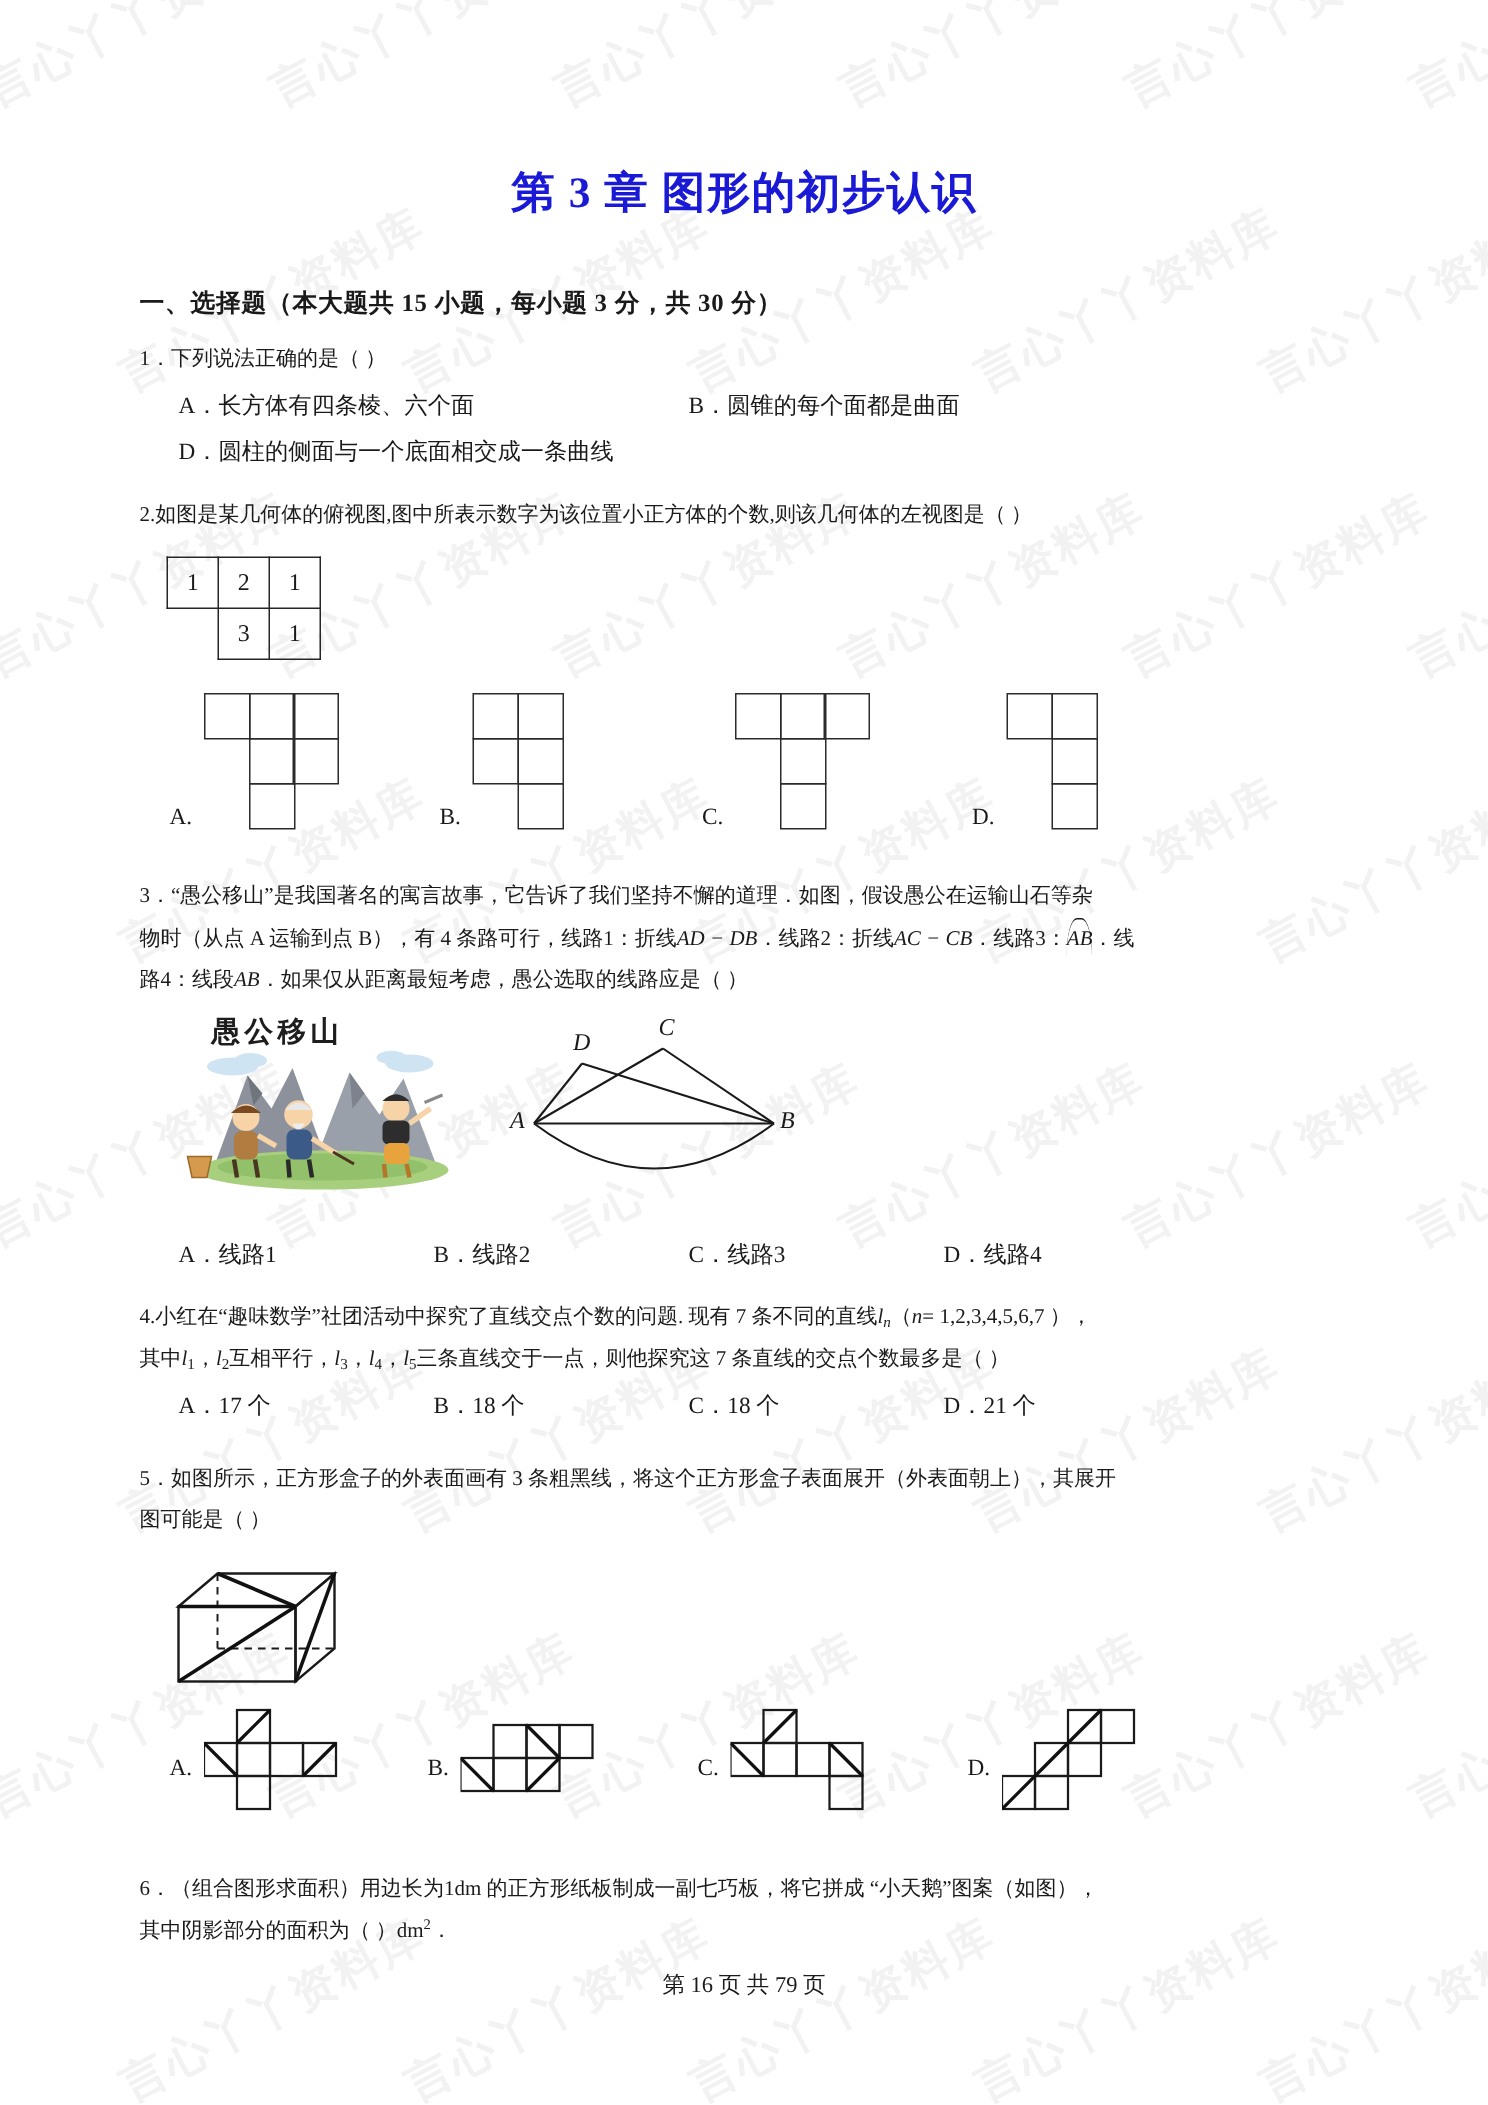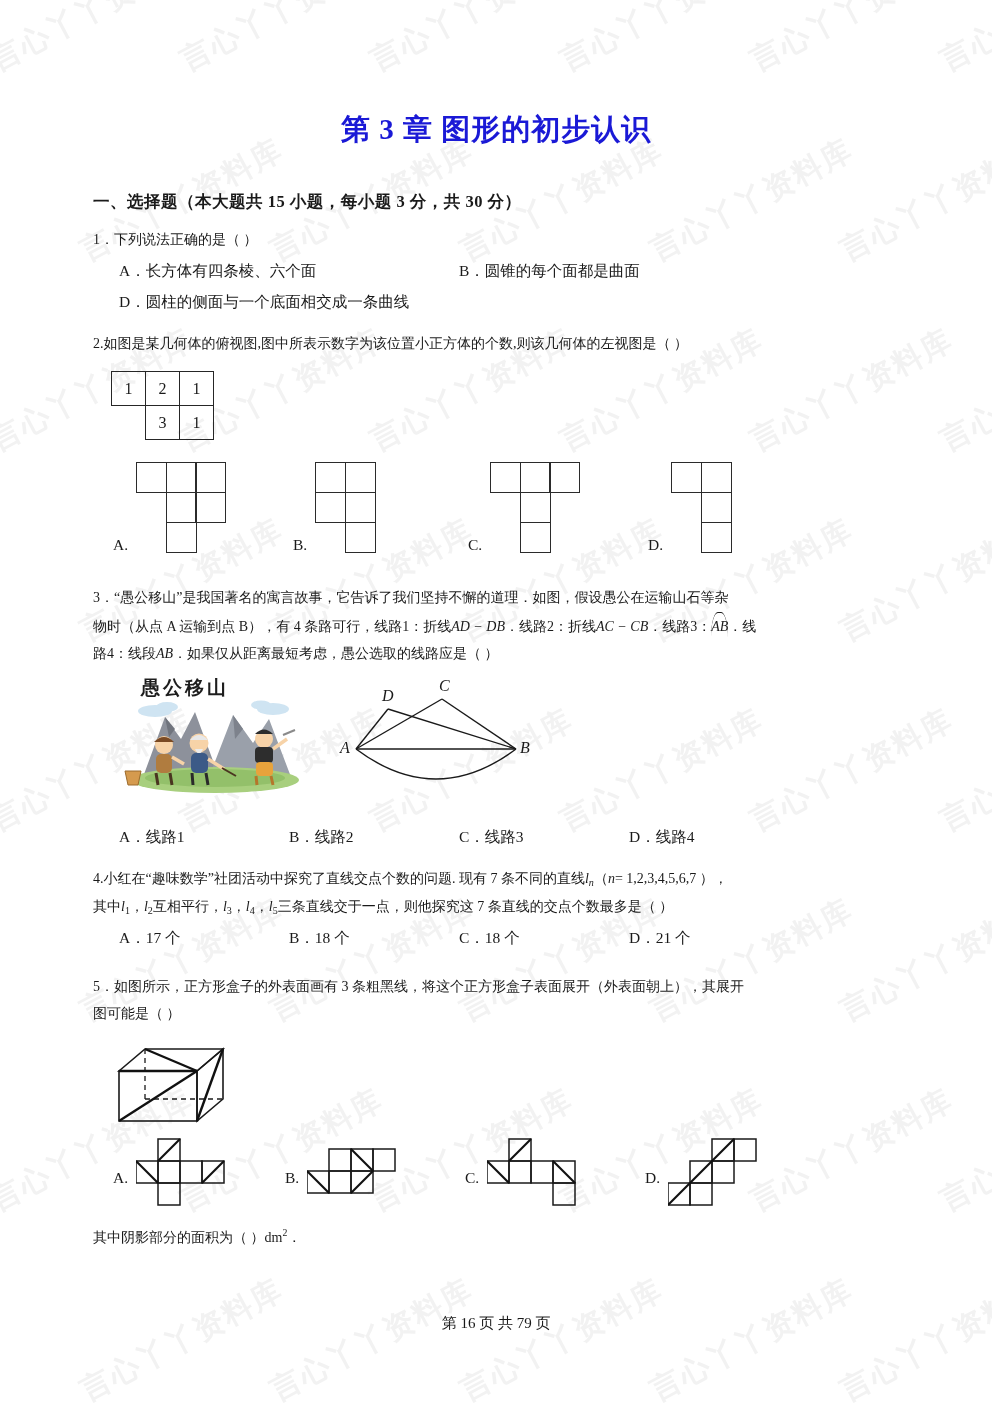--- a/index.html
+++ b/index.html
@@ -443,20 +443,21 @@
           </g>
           <g stroke="#111" stroke-width="2.2" fill="none">
             <line x1="44" y1="24" x2="66" y2="2"></line>
             <line x1="22" y1="46" x2="44" y2="24"></line>
             <line x1="0" y1="68" x2="22" y2="46"></line>
           </g>
         </svg>
       </div>
     </div>
 
+    <div class="q" style="margin-top:22px;">6．（组合图形求面积）用边长为1dm 的正方形纸板制成一副七巧板，将它拼成 “小天鹅”图案（如图），</div>
     <div class="q" style="margin-top:0;">
       <span>其中阴影部分的面积为（           ）dm</span><sup>2</sup><span>．</span>
     </div>
 
   </div>
 
   <div class="footer">第 16 页 共 79 页</div>
 </div>
 
 </body></html>

